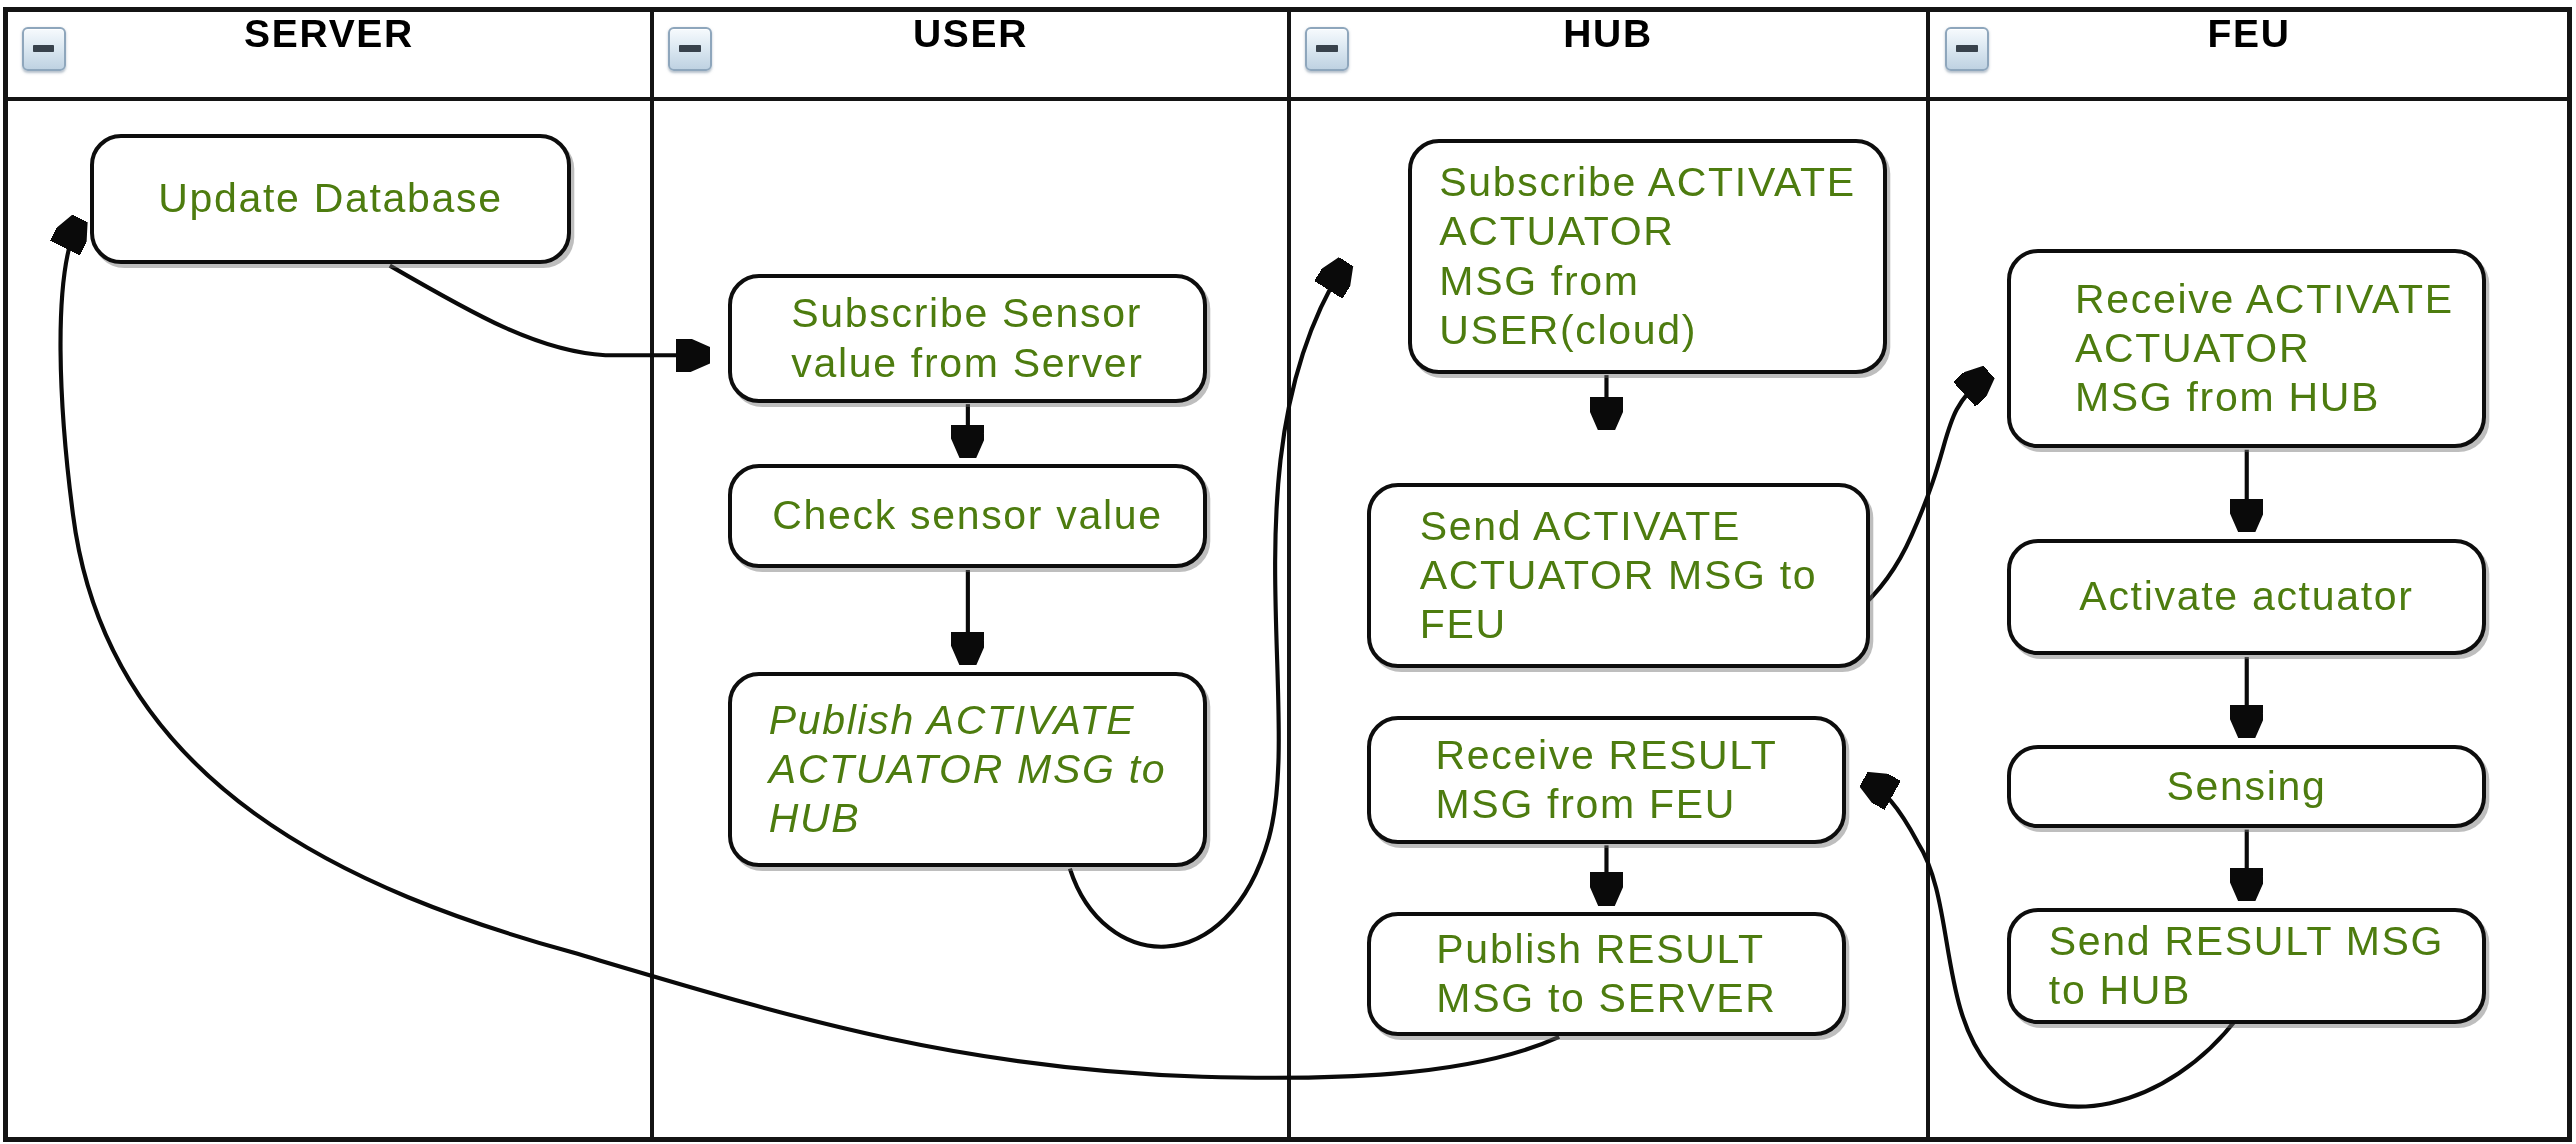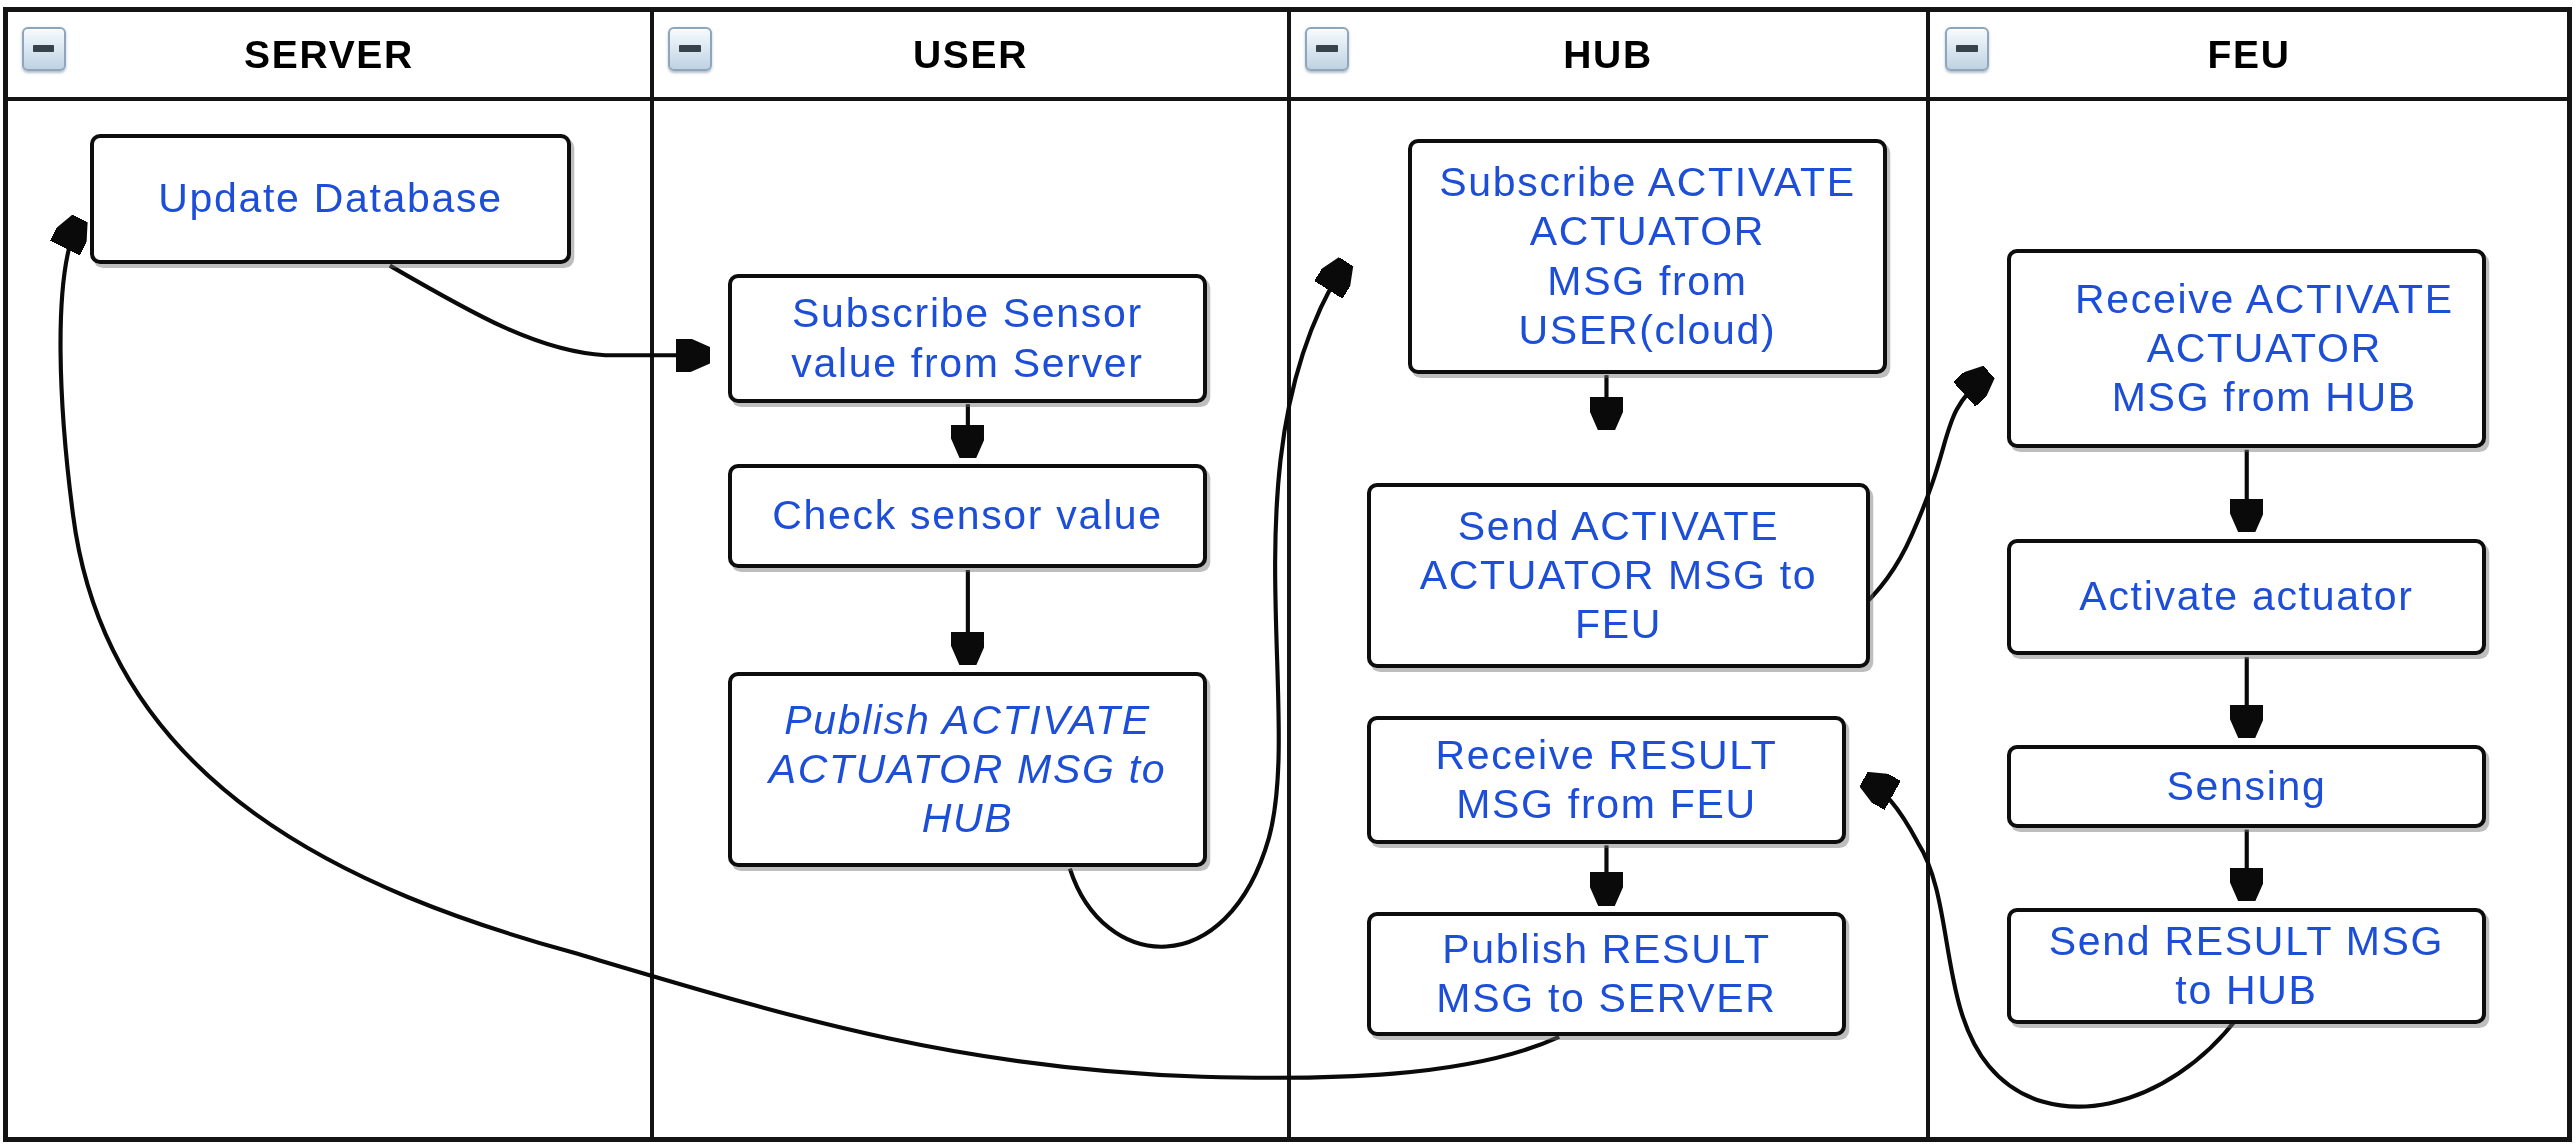--- a/index.html
+++ b/index.html
@@ -6,35 +6,35 @@
   body{width:2576px;height:1145px;overflow:hidden;font-family:"Liberation Sans",sans-serif;}
   #stage{position:relative;width:2576px;height:1145px;background:#ffffff;}
 
   
   .outer-frame{position:absolute;left:3.3px;top:6.6px;width:2559px;height:1125px;
     border:5px solid #141414;background:transparent;}
   .header-line{position:absolute;left:3.3px;top:97px;width:2569px;height:4.1px;background:#141414;}
   .lane-divider{position:absolute;top:6.6px;width:4.1px;height:1133px;background:#141414;}
 
   
-  .lane-header{position:absolute;top:11.6px;height:86px;display:flex;align-items:center;justify-content:center;}
+  .lane-header{position:absolute;top:11.6px;height:86px;display:flex;align-items:flex-start;justify-content:center;}
   .lane-title{font-size:39px;font-weight:bold;letter-spacing:1.7px;color:#000;}
 
   
   .collapse-btn{position:absolute;top:26.5px;width:40px;height:40px;border-radius:5.8px;
     border:2.5px solid #8ea6bc;background:linear-gradient(180deg,#f6fafd 0%,#dde9f2 45%,#bfd2e2 100%);
     box-shadow:0 1.7px 2.5px rgba(120,140,160,0.55), inset 0 0.8px 0 #ffffff;
     display:flex;align-items:center;justify-content:center;cursor:pointer;}
   .collapse-btn .minus-bar{width:21.6px;height:7.5px;background:#38424c;border-radius:0.8px;}
 
   
-  .node{position:absolute;background:#ffffff;border:4.1px solid #0d0d0d;border-radius:10px;
+  .node{position:absolute;background:#ffffff;border:4.1px solid #0d0d0d;border-radius:31px;
     box-shadow:3.3px 4.1px 0 rgba(110,110,110,0.45);
-    display:flex;align-items:center;justify-content:center;text-align:center;
-    font-size:41px;line-height:1.2;letter-spacing:1.7px;color:#1d4ed8;
+    display:flex;align-items:center;justify-content:center;
+    font-size:41px;line-height:1.2;letter-spacing:1.7px;color:#4d7c0f;
     white-space:pre-line;padding:3.3px 8.3px;box-sizing:border-box;z-index:3;}
 
   svg.connectors{position:absolute;left:0;top:0;z-index:2;}
   svg.connectors path{fill:none;stroke:#0a0a0a;stroke-width:5px;}
 </style>
 </head>
 <body>
 
 <div id="stage">
 

